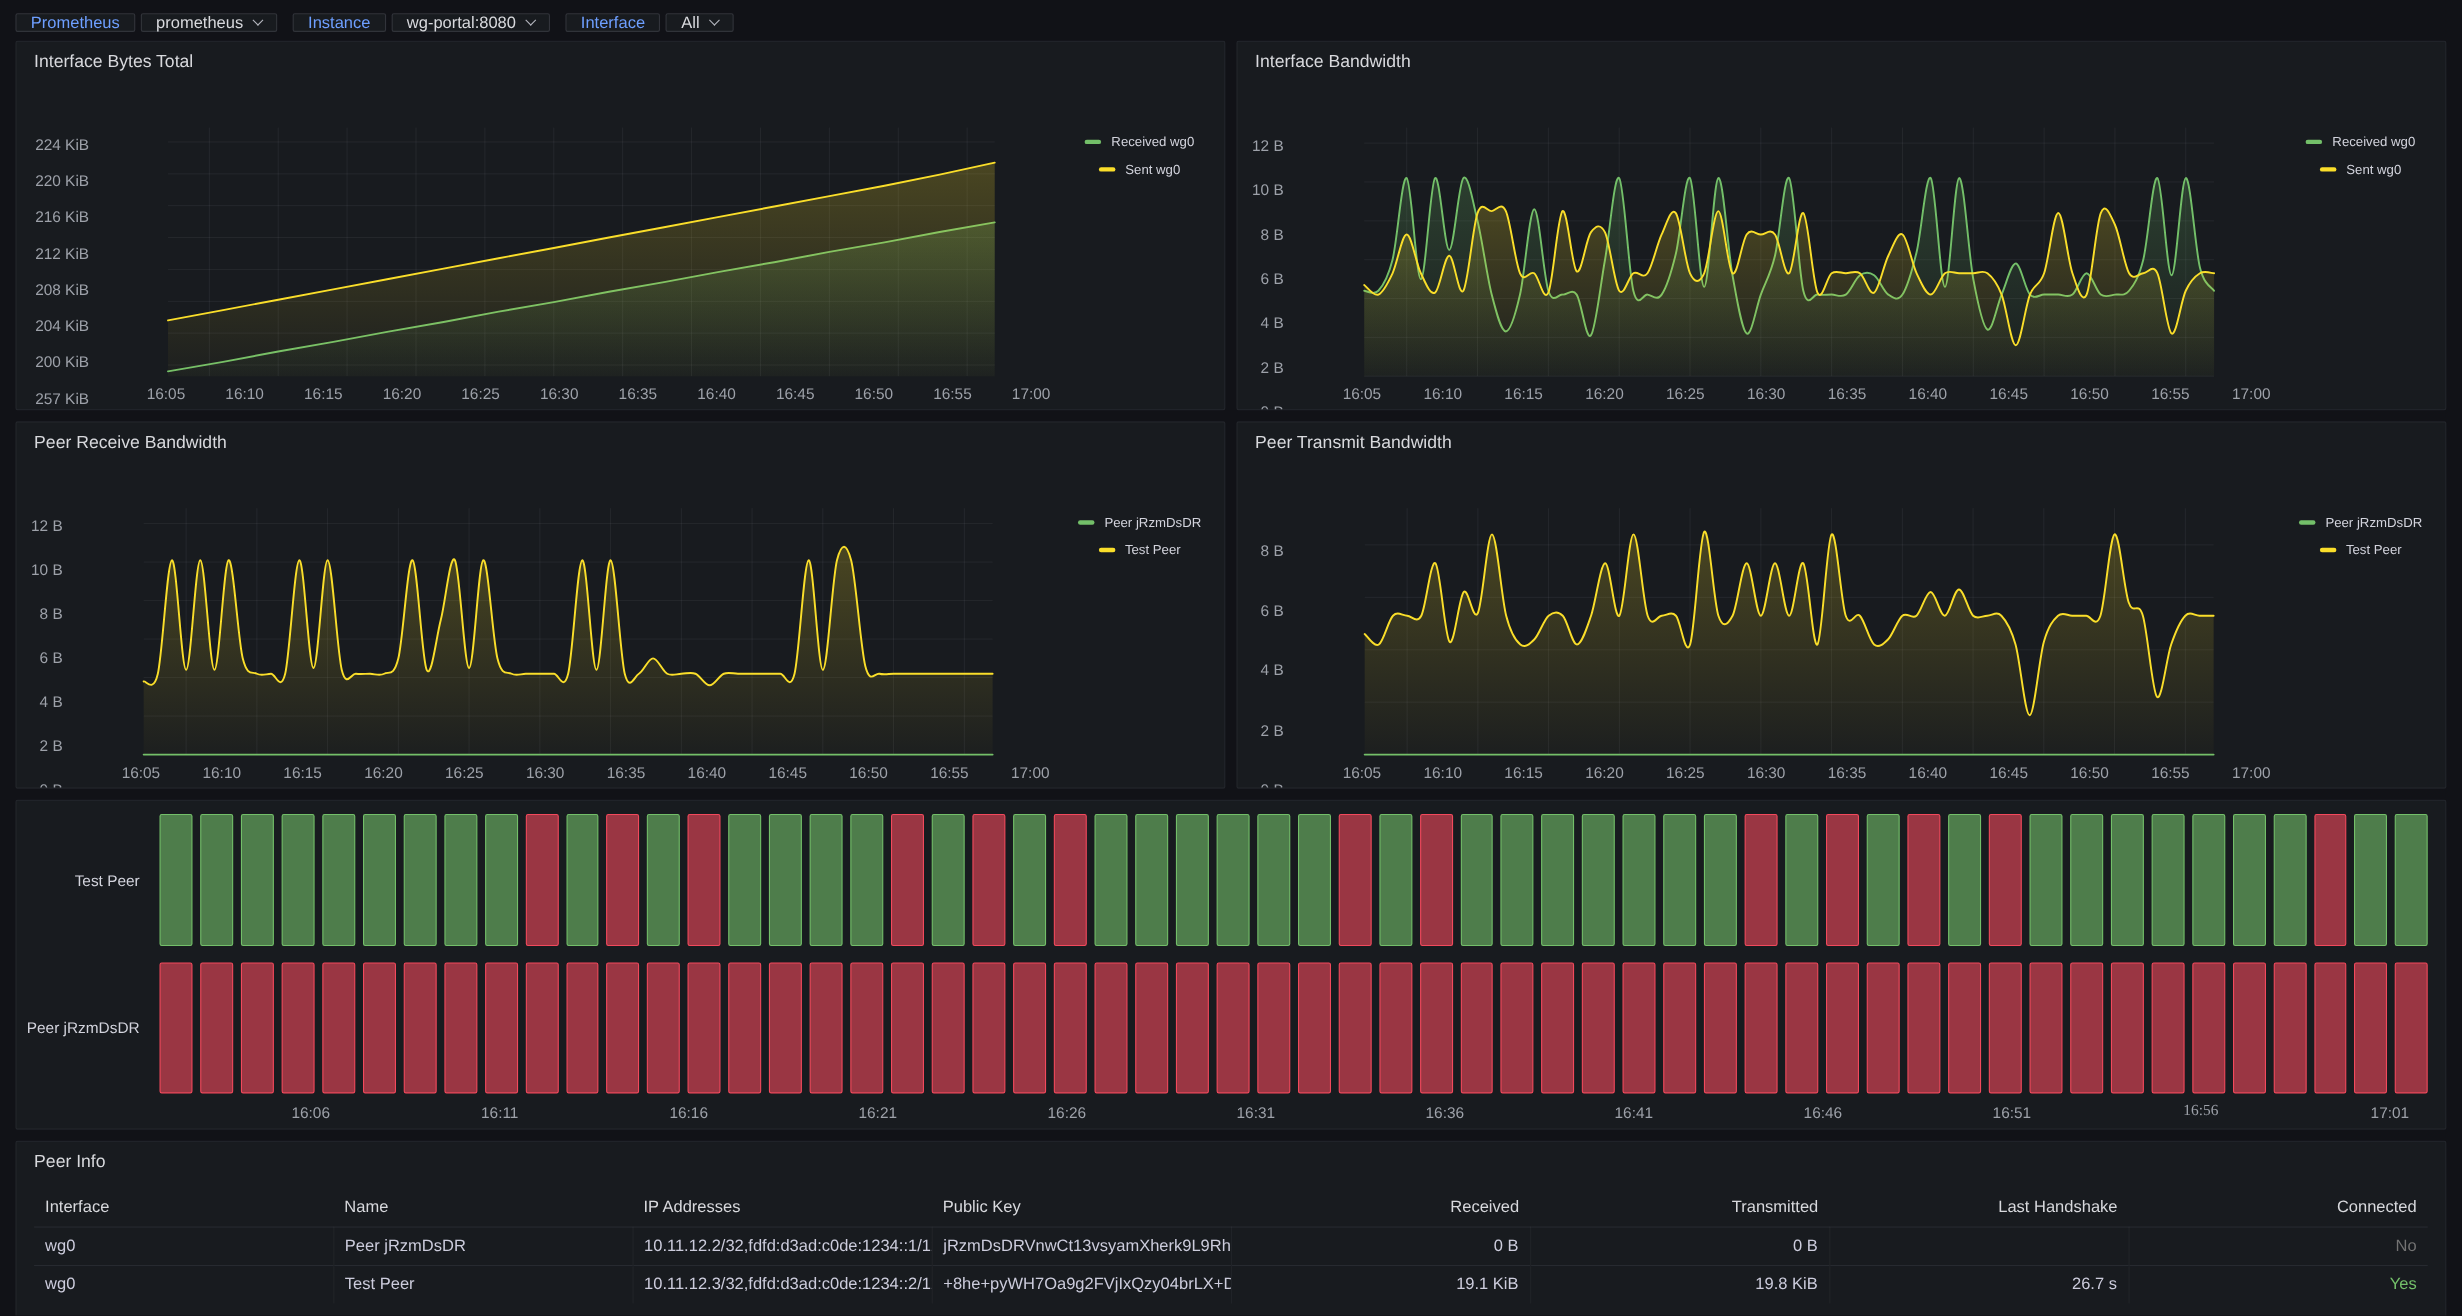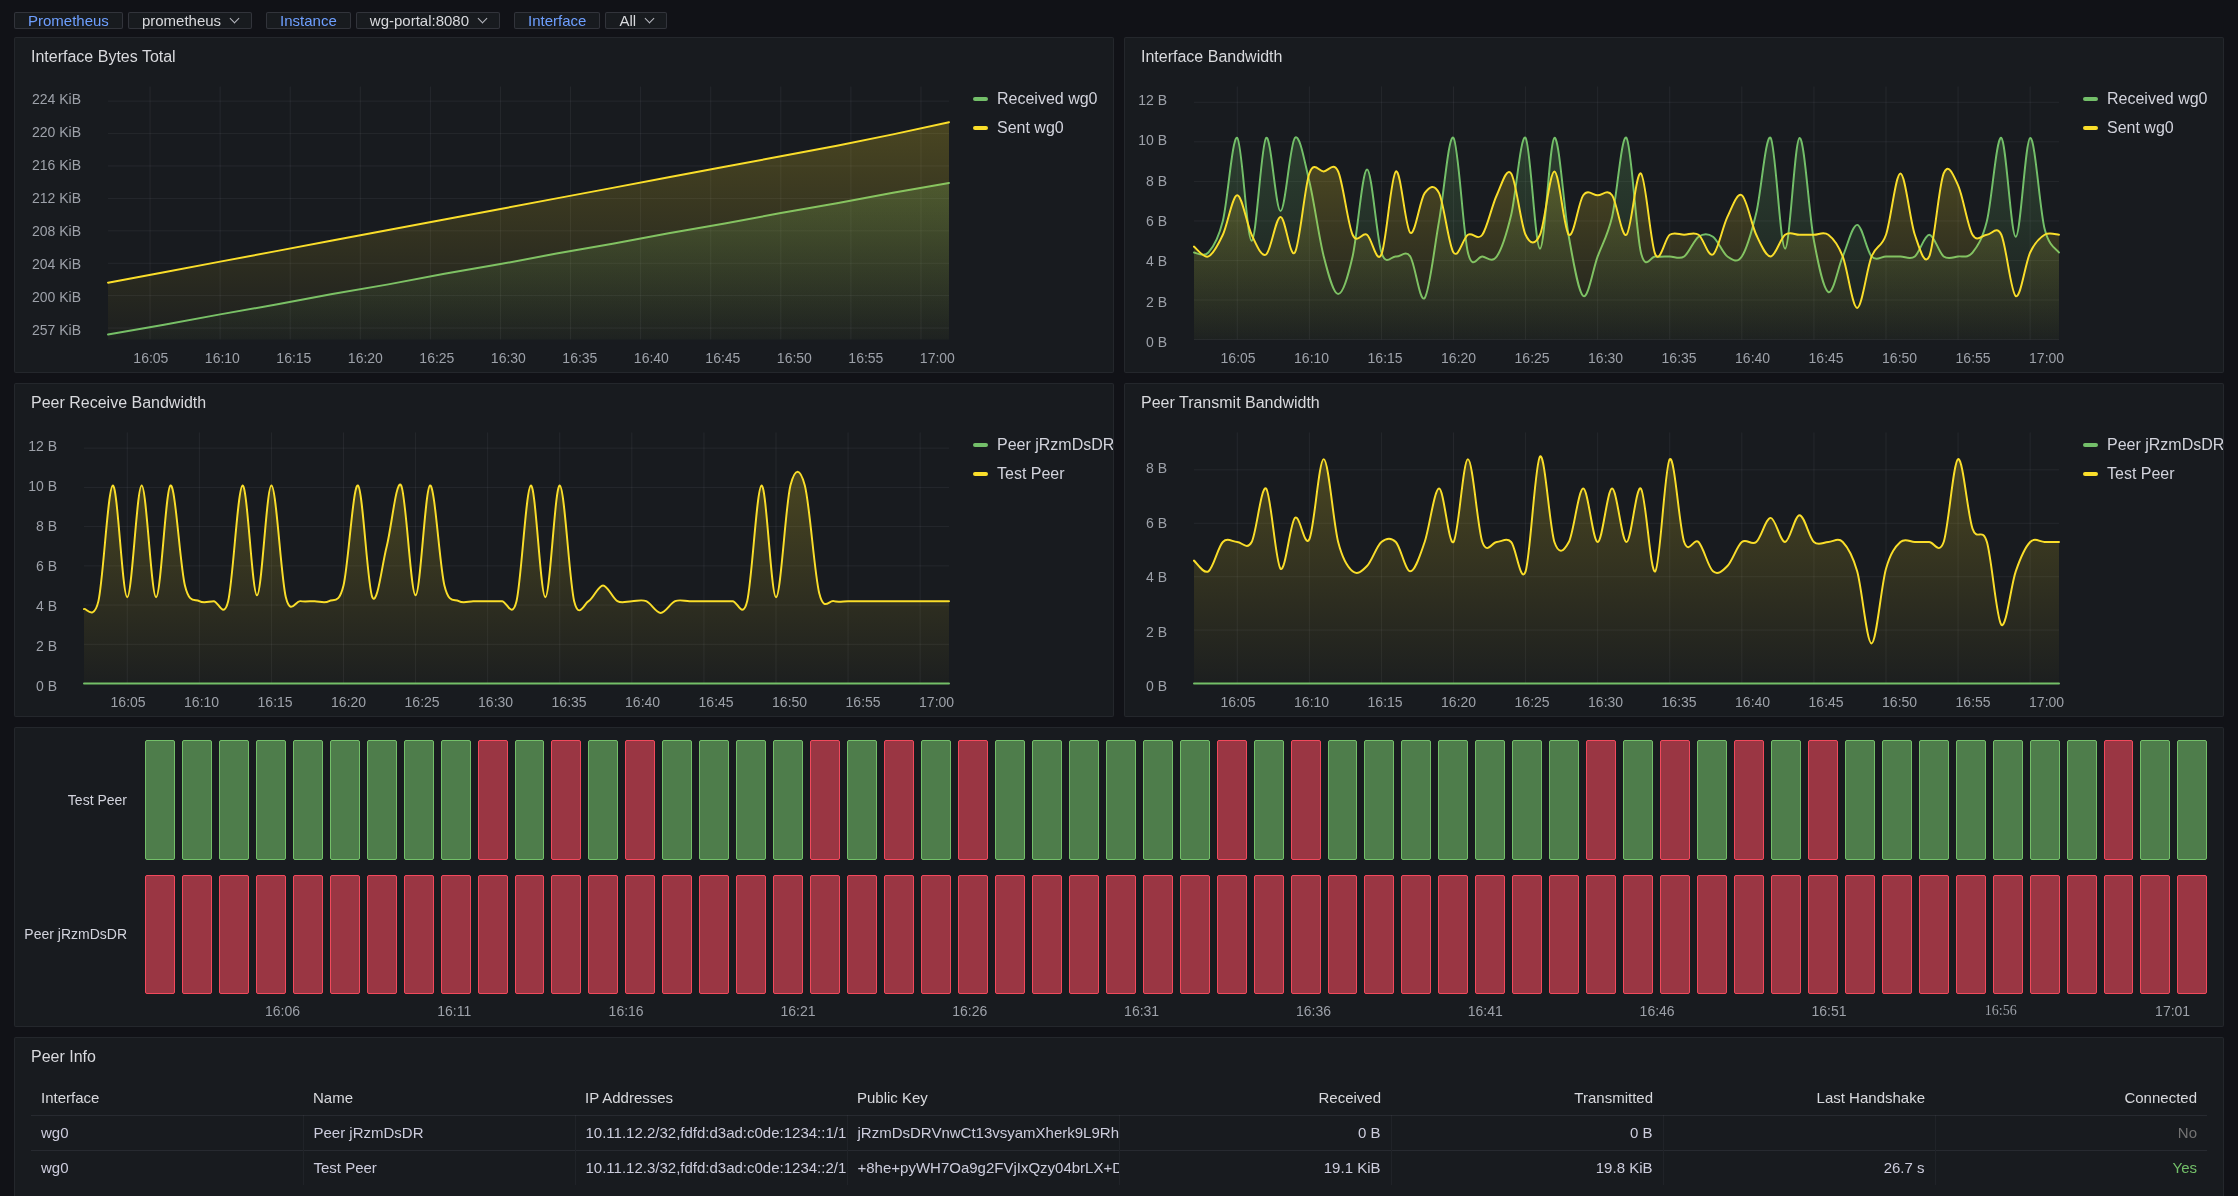--- a/index.html
+++ b/index.html
@@ -8,37 +8,37 @@
   .toolbar { display:flex; gap:14px; padding:12px 14px 8px 14px; }
   .tb-pair { display:flex; gap:5px; }
   .tb-label,.tb-value { height:17px; display:flex; align-items:center; padding:0 13px;
     background:#181b1f; border:1px solid rgba(204,204,220,0.15); border-radius:2px; font-size:15px; }
   .tb-label { color:#6e9fff; font-weight:500; }
   .tb-value { color:#d8d9dd; gap:10px; cursor:pointer; }
   .chev { width:7px; height:7px; border-right:1.5px solid #b6b8c0; border-bottom:1.5px solid #b6b8c0;
     transform:rotate(45deg); margin-top:-4px; }
   .dash { padding:0 14px; display:flex; flex-direction:column; gap:10px; }
   .row { display:flex; gap:10px; }
-  .row > .panel { flex:1; min-width:0; }
+  .row > .panel { flex:1; min-width:0;gap:32px; }
   .panel { background:#181b1f; border:1px solid rgba(204,204,220,0.07); border-radius:2px;
     display:flex; flex-direction:column; overflow:hidden; }
   .panel-title { height:36px; margin:0; padding:10px 16px 0 16px; font-size:16px; font-weight:500;
     color:#d8d9dd; cursor:pointer; white-space:nowrap; }
   
   .ts-body { flex:1; display:flex; padding:10px 14px 30px 6px; min-height:0; }
   .ylab { position:relative; flex:none; }
   .ylab-item { position:absolute; right:10px; font-size:14px; color:#9da1a9; white-space:nowrap; }
   .plot-area { flex:1; position:relative; min-width:0;margin-left:17px; }
   .plot-area svg { position:absolute; inset:0; width:100%; height:100%; overflow:visible; }
   .xlab-item { position:absolute; top:100%; transform:translate(-50%,8px); font-size:14px;
     color:#9da1a9; white-space:nowrap; }
   .grid { stroke:rgba(204,204,220,0.08); stroke-width:1; }
   .legend { width:150px; flex:none; padding:6px 0 0 24px; }
-  .legend-item { display:flex; align-items:center; gap:9px; margin-bottom:11px; font-size:16px;
-    color:#d2d3dc; cursor:pointer; white-space:nowrap; }
+  .legend-item { display:flex; align-items:center; gap:9px; margin-bottom:11px; font-size:12px;
+    color:#d2d3dc; cursor:pointer; white-space:nowrap;justify-content:center; }
   .swatch { width:15px; height:4px; border-radius:2px; flex:none; }
   
   .sh-rows { flex:1; display:flex; flex-direction:column; gap:15px; padding:12px 16px 2px 0; min-height:0; }
   .sh-row { flex:1; display:flex; min-height:0; }
   .sh-label { width:130px; flex:none; display:flex; align-items:center; justify-content:flex-end;
     padding-right:18px; font-size:14px; color:#d2d3dc; white-space:nowrap; }
   .sh-bars { flex:1; display:flex; gap:7px; min-width:0; }
   .sh-bar { flex:1; border-radius:2px; }
   .sh-bar.ok  { background:rgba(115,191,105,0.60); border:1px solid #73bf69; }
   .sh-bar.bad { background:rgba(242,73,92,0.60);  border:1px solid #f2495c; }

